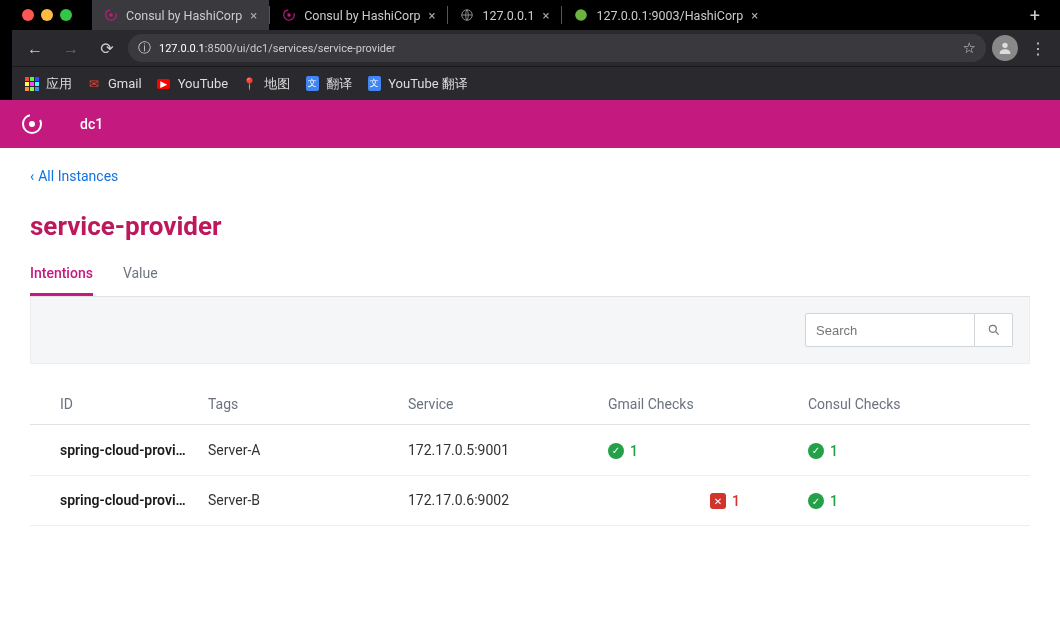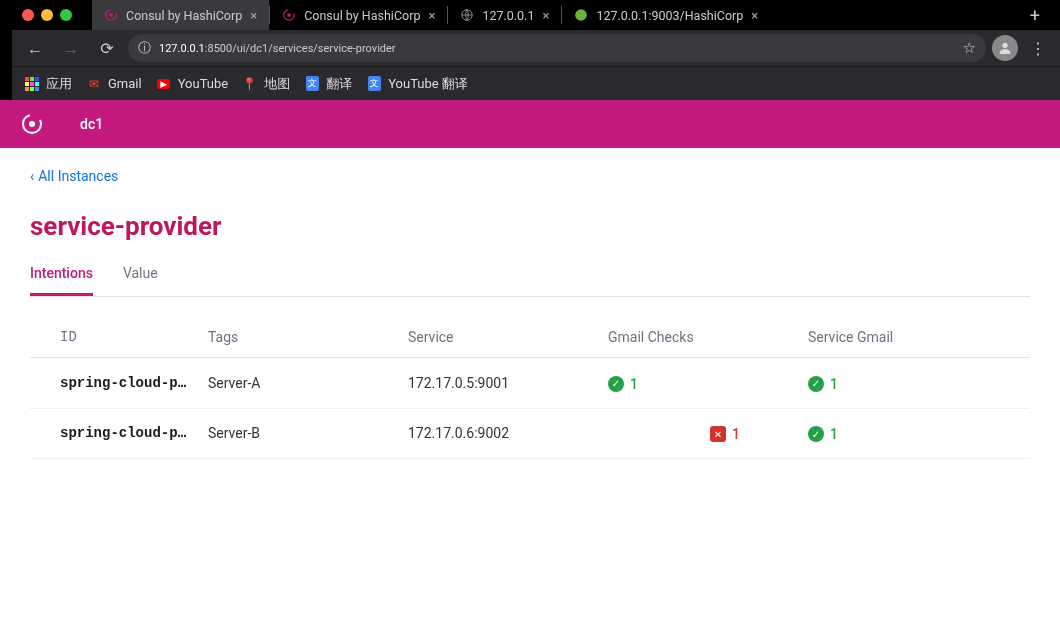--- a/index.html
+++ b/index.html
@@ -59,21 +59,21 @@
     .table { width: 100%; border-collapse: collapse; margin-top: 22px; }
     .table th { text-align: left; font-weight: 400; color: #6b7280; font-size: 14px; padding: 10px 8px 12px; border-bottom: 1px solid #e1e1e6; }
     .table td { padding: 16px 8px; border-bottom: 1px solid #efeff2; font-size: 14px; color: #333; }
     .table td.idcell { font-weight: 600; color: #1a1a1a; white-space: nowrap; overflow: hidden; text-overflow: ellipsis; max-width: 165px; }
     .check { display: inline-flex; align-items: center; gap: 6px; font-weight: 500; }
     .check.pass { color: #24a148; }
     .check.crit { color: #d0342c; }
     .check-ico { width: 16px; height: 16px; display: inline-flex; align-items: center; justify-content: center; border-radius: 50%; color: #fff; font-size: 10px; }
     .check.pass .check-ico { background: #24a148; }
     .check.crit .check-ico { background: #d0342c; border-radius: 3px; }
-    .col-id { width: 170px; padding-left: 30px !important; font-family: Liberation Mono, monospace; }
+    .col-id { width: 170px; padding-left: 30px !important; }
     .col-node { width: 200px; }
     .col-addr { width: 200px; }
     .col-nc { width: 200px; }
   </style>
 </head>
 <body>
 
 <div class="browser-chrome">
   <div class="titlebar">
     <div class="traffic">
@@ -215,29 +215,40 @@
     <span>All Instances</span>
   </span>
 
   <h1 class="svc-title">service-provider</h1>
 
   <div class="subtabs" id="subtabs">
       <span class="subtab active">Intentions</span>
       <span class="subtab">Value</span>
     </div>
 
+  <div class="search-row">
+    <div class="search-wrap">
+      <input class="search-input" placeholder="Search" style="">
+      <button class="search-btn">
+        <svg viewBox="0 0 24 24" width="14" height="14" fill="none" stroke="#777" stroke-width="2">
+            <circle cx="10" cy="10" r="6"></circle>
+            <line x1="15" y1="15" x2="20" y2="20"></line>
+          </svg>
+      </button>
+    </div>
+  </div>
 
   <table class="table">
     <thead>
         <tr id="thead-row">
           <th class="col-id">ID</th>
           <th class="col-node">Tags</th>
           <th class="col-addr">Service</th>
           <th class="col-nc">Gmail Checks</th>
-          <th class="">Service Gmail</th>
+          <th class="">Consul Checks</th>
         </tr>
       </thead>
     <tbody id="tbody">
         <tr>
           <td class="idcell col-id">spring-cloud-provide...</td>
           <td>Server-A</td>
           <td>172.17.0.5:9001</td>
           <td style=""><span class="check pass">
               <span class="check-ico">✓</span>
               <span>1</span>

